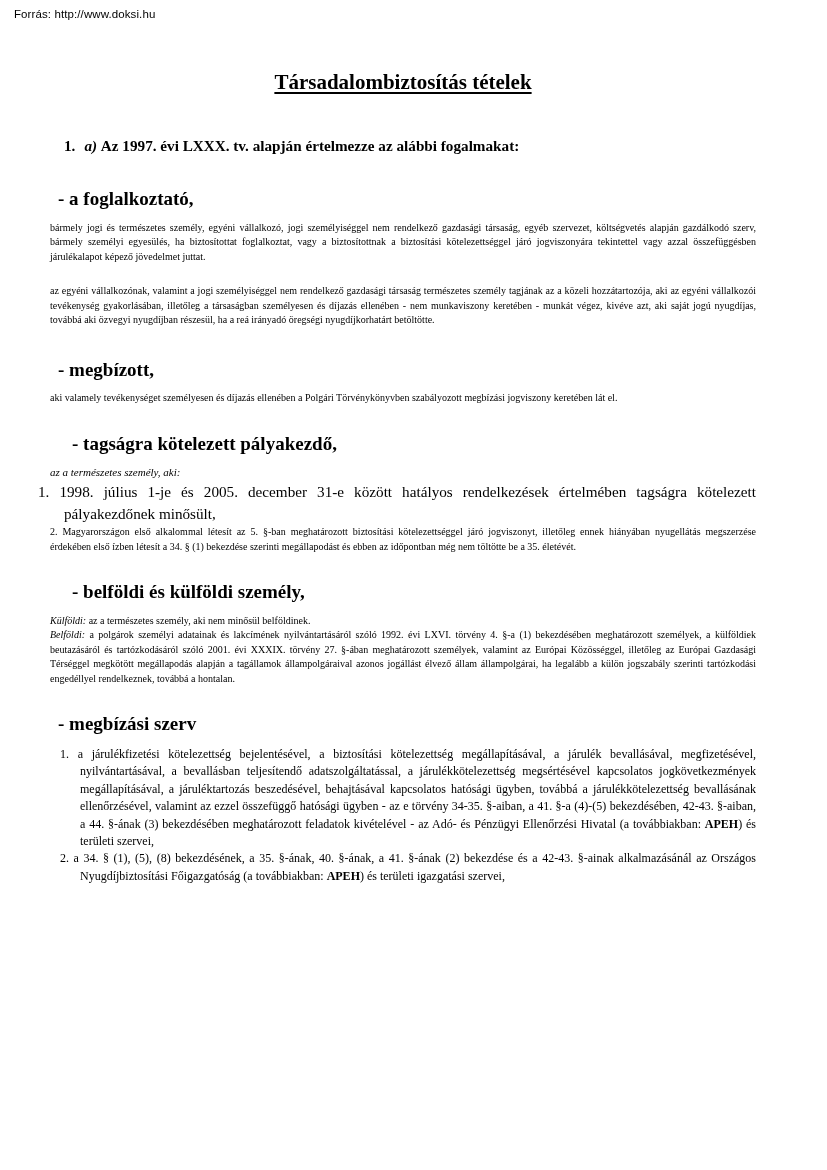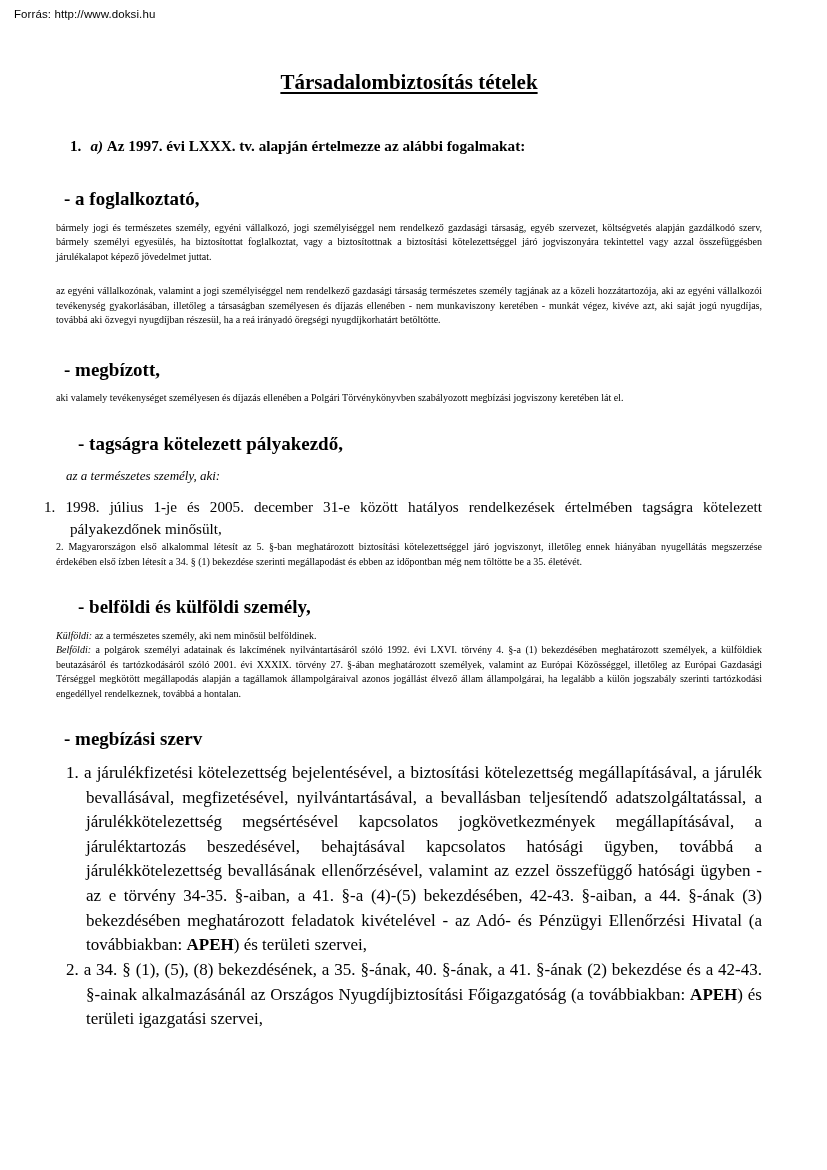--- a/index.html
+++ b/index.html
@@ -24,21 +24,21 @@
     position: absolute;
     top: 8px;
     left: 14px;
     font-family: "Liberation Sans", "DejaVu Sans", sans-serif;
     font-size: 11.5px;
     color: #000000;
     letter-spacing: 0.1px;
   }
   .body-area {
     position: absolute;
-    left: 56px;
+    left: 50px;
     top: 70px;
     width: 706px;
   }
   .doc-title {
     text-align: center;
     font-size: 21px;
     font-weight: bold;
     margin: 0 0 0 0;
     padding: 0;
     line-height: 1.2;
@@ -73,39 +73,39 @@
     margin: 8px;
     padding: 0;
     font-size: 19px;
     font-weight: bold;
     line-height: 1.45;
   }
   .term.pad-a { padding-left: 0px; }
   .term.pad-b { padding-left: 14px; }
 
   .lead-italic {
-    margin: 10px;
+    margin: 0;
     padding: 0;
-    font-size: 13px;
+    font-size: 11px;
     font-style: italic;
     line-height: 1.45;
   }
   .hang-num {
     margin: 0;
     padding: 0 0 0 26px;
     text-indent: -26px;
     font-size: 15.2px;
     line-height: 1.45;
     text-align: justify;
   }
   .hang-num-wide {
     margin: 0;
     padding: 0 0 0 30px;
     text-indent: -20px;
-    font-size: 17px;
+    font-size: 12px;
     line-height: 1.45;
     text-align: justify;
   }
   .body-indent {
     padding-left: 26px;
   }
   .body-indent-sm {
     padding-left: 14px;
   }
   i.it { font-style: italic; }

